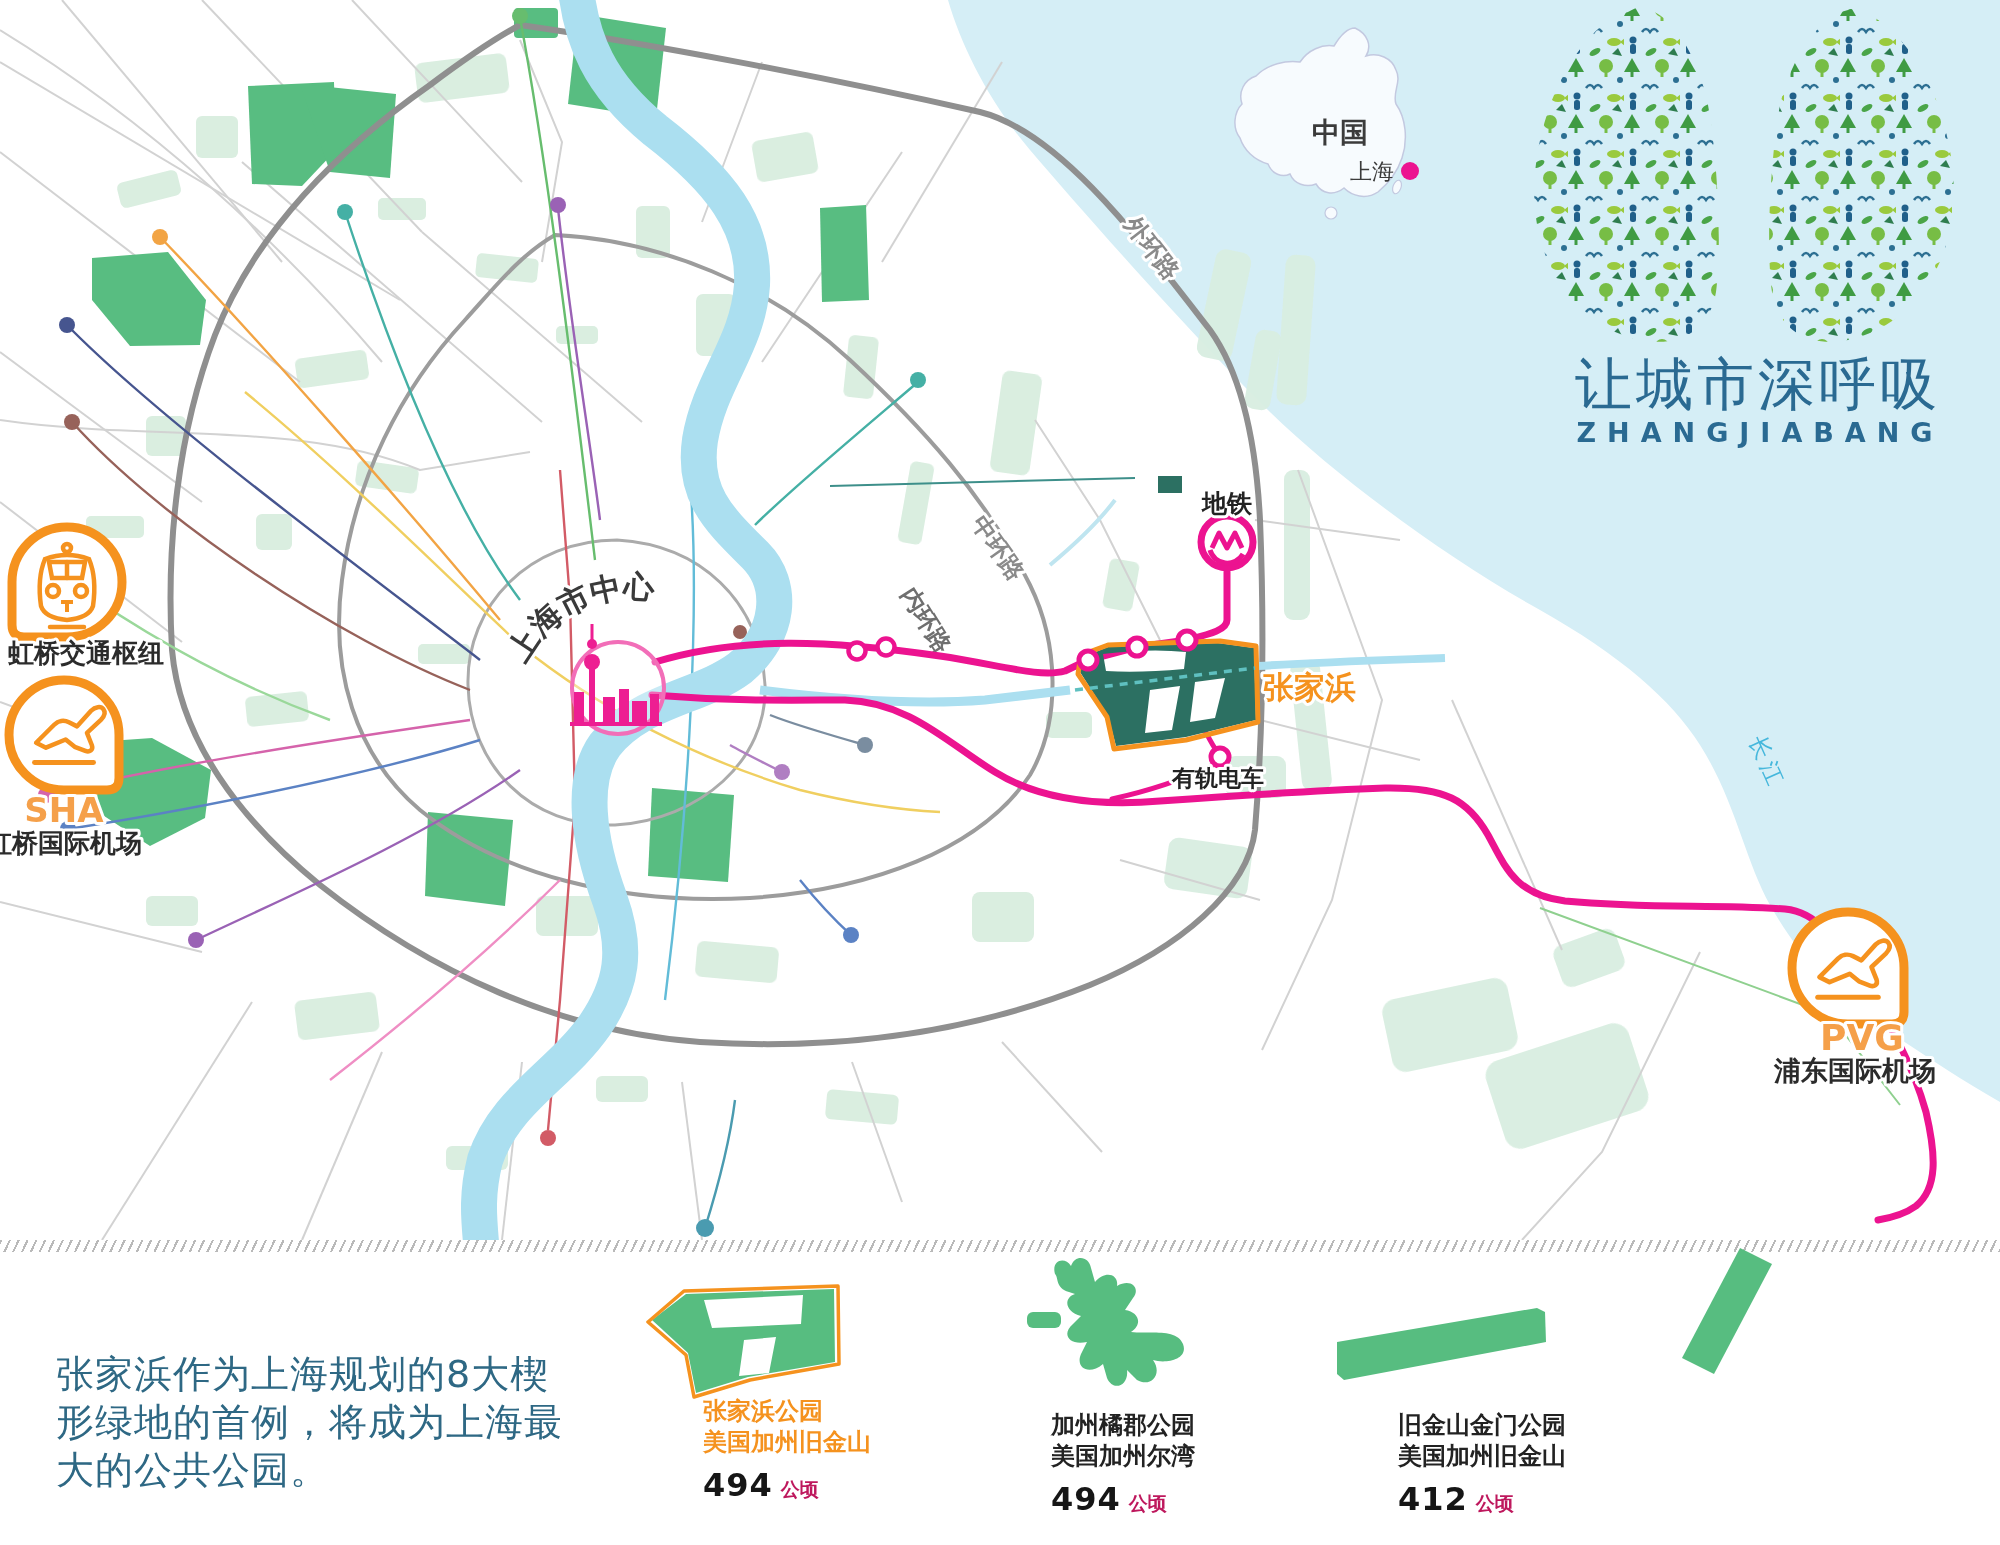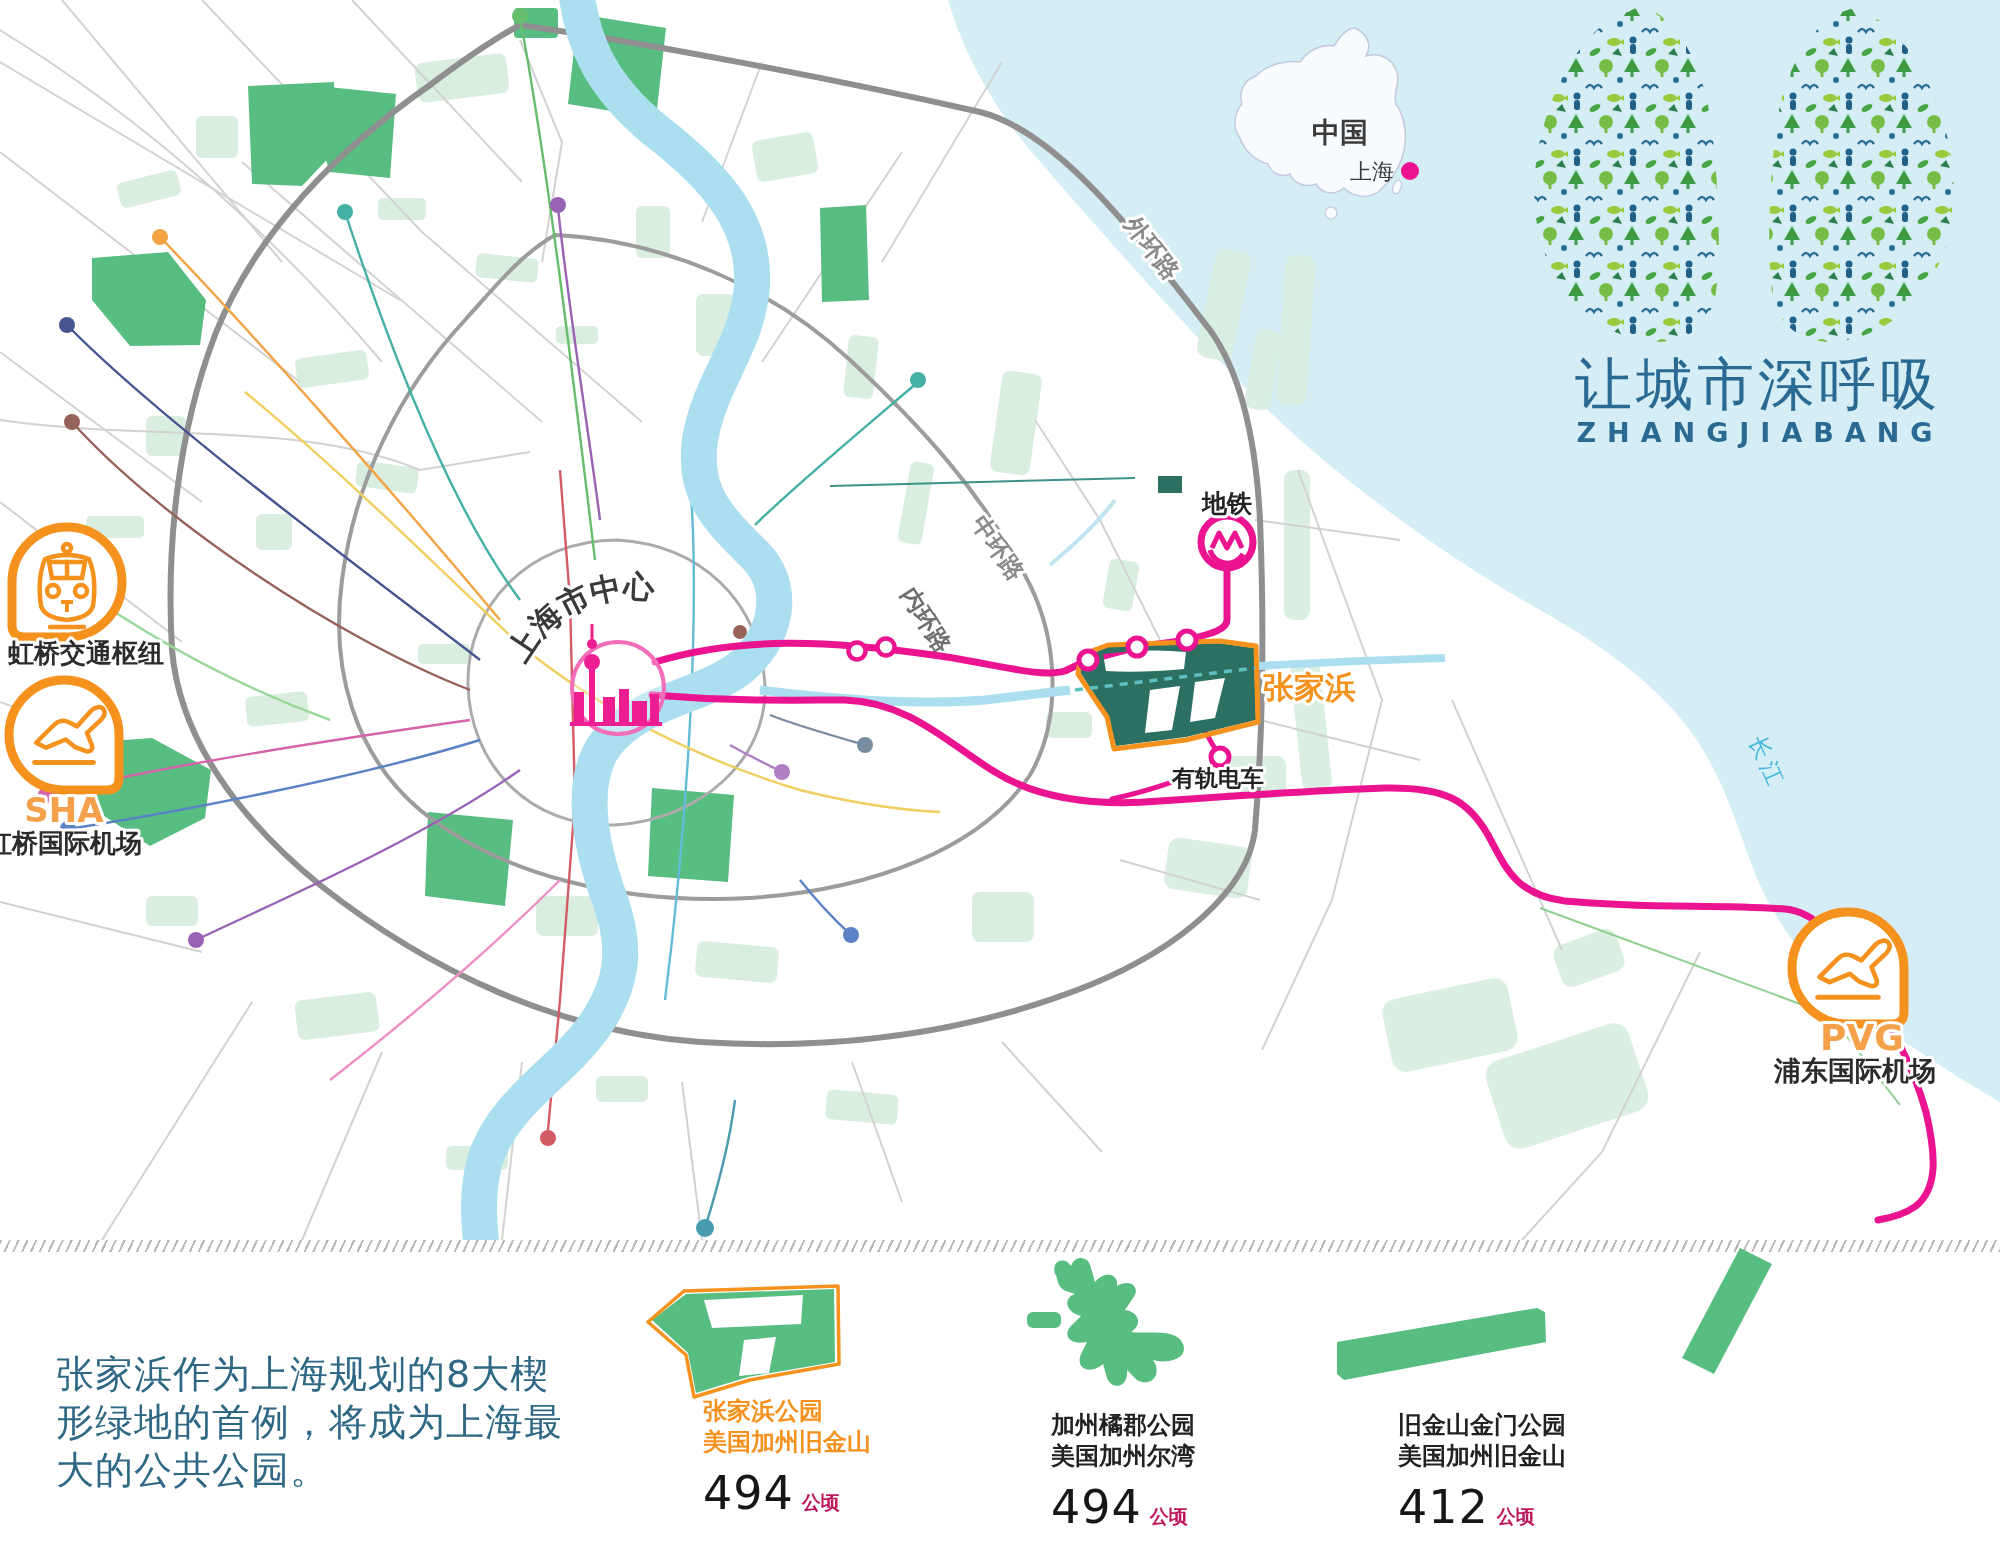--- a/index.html
+++ b/index.html
@@ -9,21 +9,21 @@
   .divider{position:absolute;left:0;top:1240px;width:2000px;height:12px;
            background:repeating-linear-gradient(115deg,#b9b9b9 0 2px,#ffffff 2px 8px);}
   .bottom{position:absolute;left:0;top:1252px;width:1898px;height:293px;background:#fff;}
   .intro{position:absolute;left:56px;top:60px;width:512px;font-size:38px;line-height:48px;
          color:#2e6884;letter-spacing:1px;}
   .pshape{position:absolute;}
   .park-info{position:absolute;}
   .park-name,.park-loc{font-size:24px;font-weight:bold;color:#222;line-height:31px;}
   .park-info.highlight .park-name,.park-info.highlight .park-loc{color:#f5921e;}
   .park-area{margin-top:8px;color:#161616;}
-  .park-area .num{font-size:46px;font-weight:400;letter-spacing:1px;}
+  .park-area .num{font-size:32px;font-weight:700;letter-spacing:1px;}
   .park-area .unit{font-size:19px;color:#be185d;margin-left:8px;font-weight:bold;}
   svg text{font-family:"DejaVu Sans","Liberation Sans",sans-serif;}
   .halo{paint-order:stroke;stroke:#ffffff;stroke-width:6px;stroke-linejoin:round;}
 </style>
 </head>
 <body>
 
 <div class="page">
 
   <div class="map-wrap">

